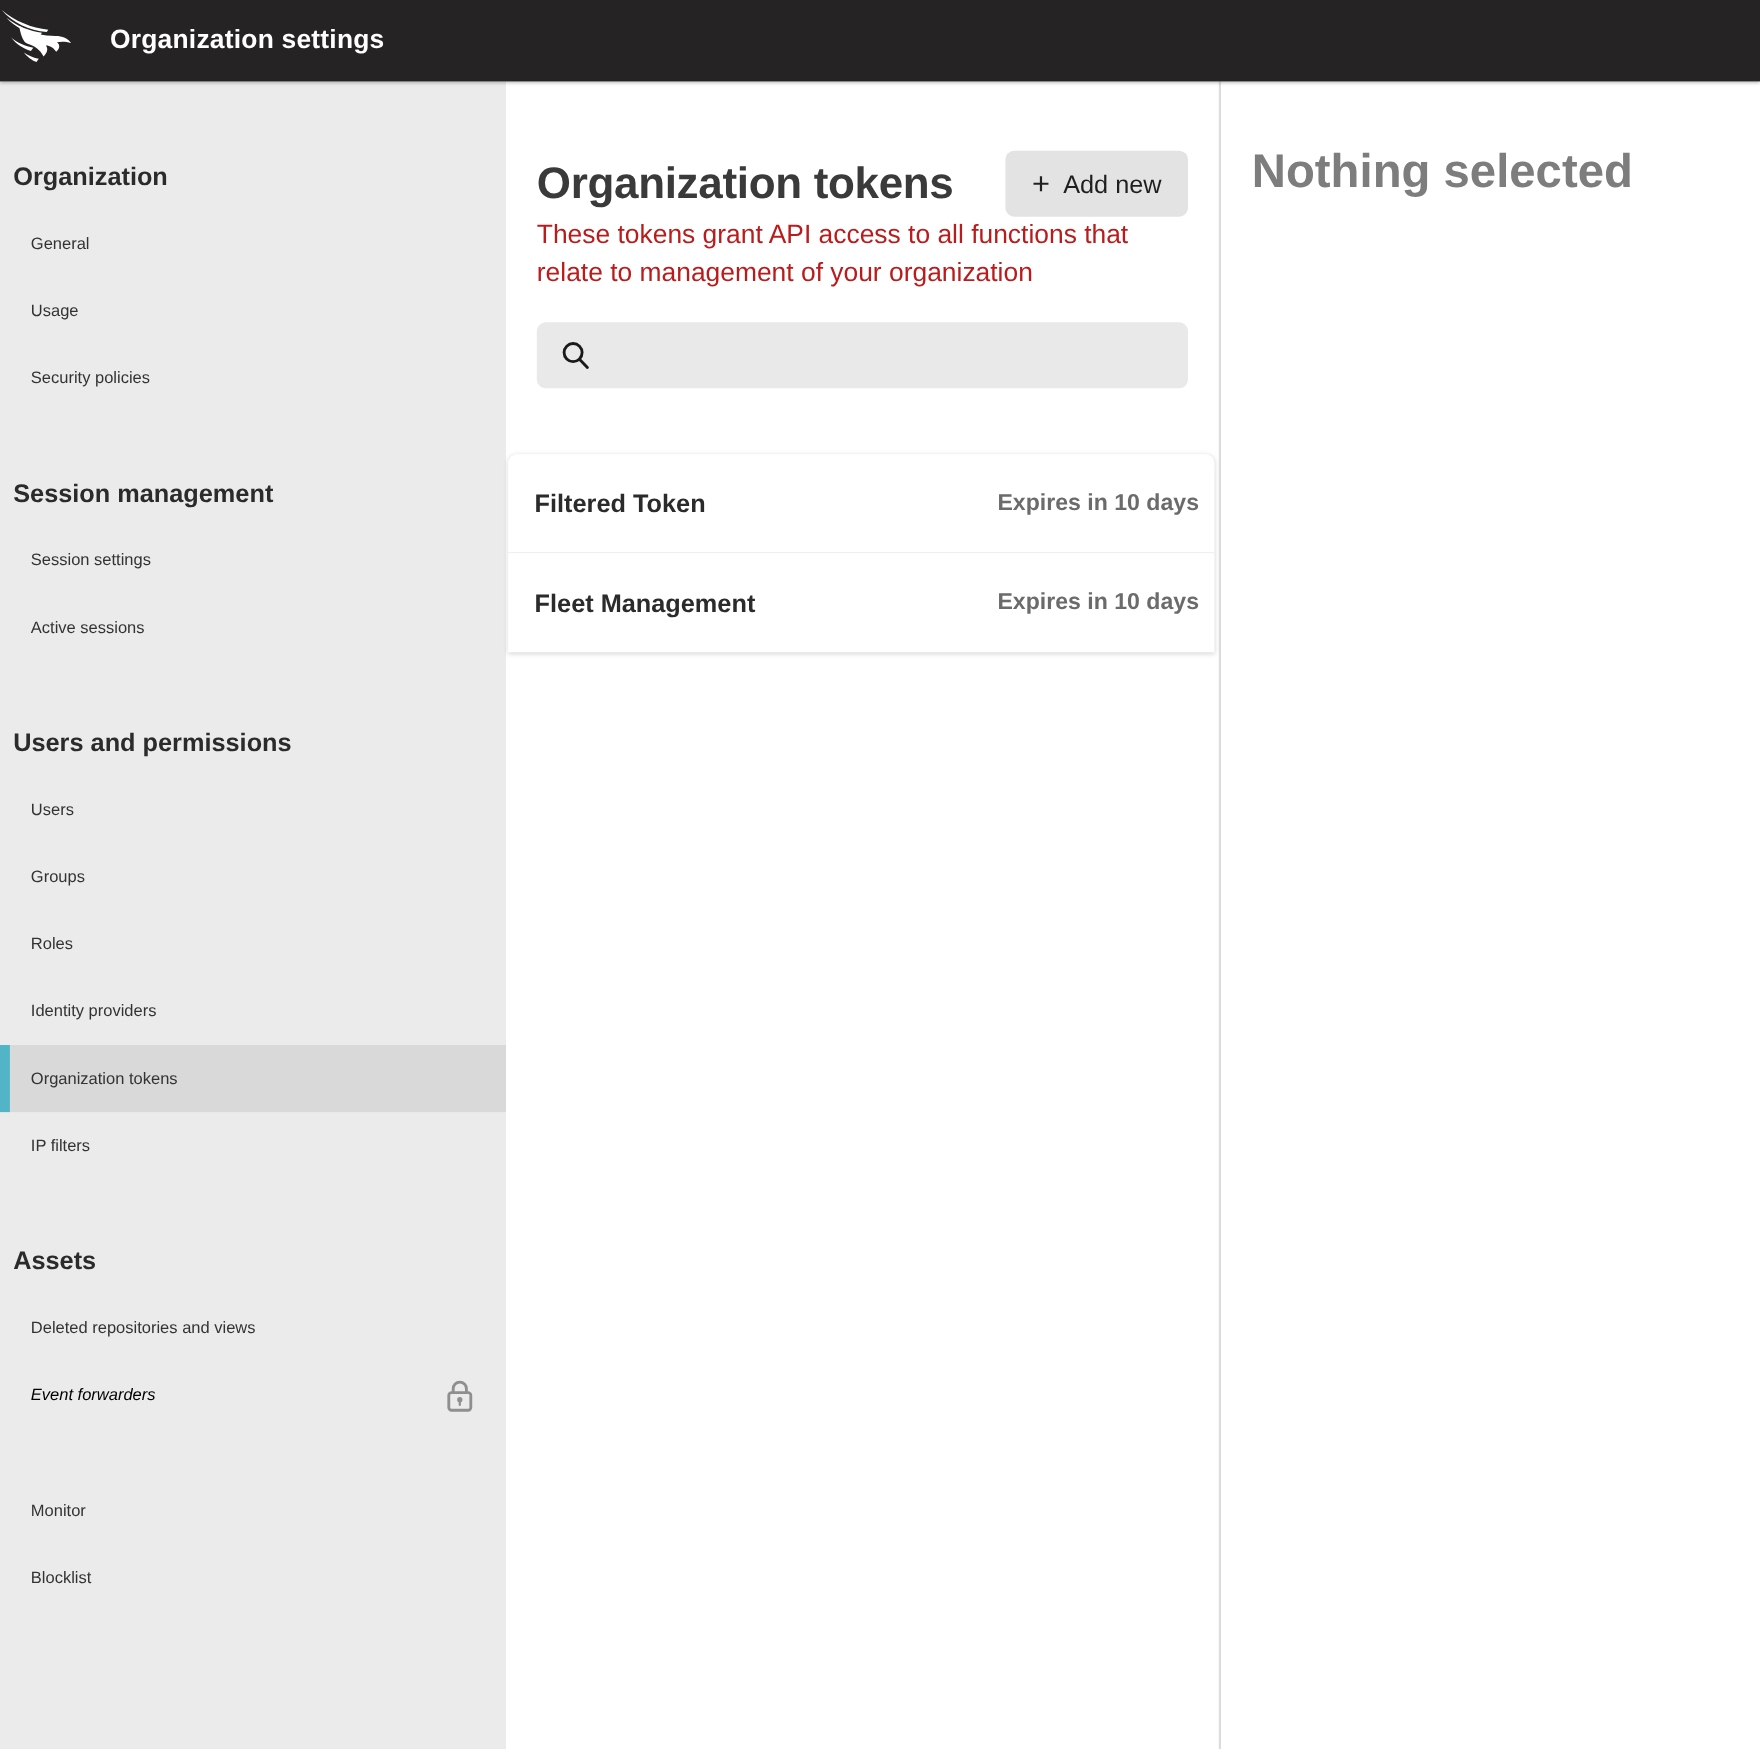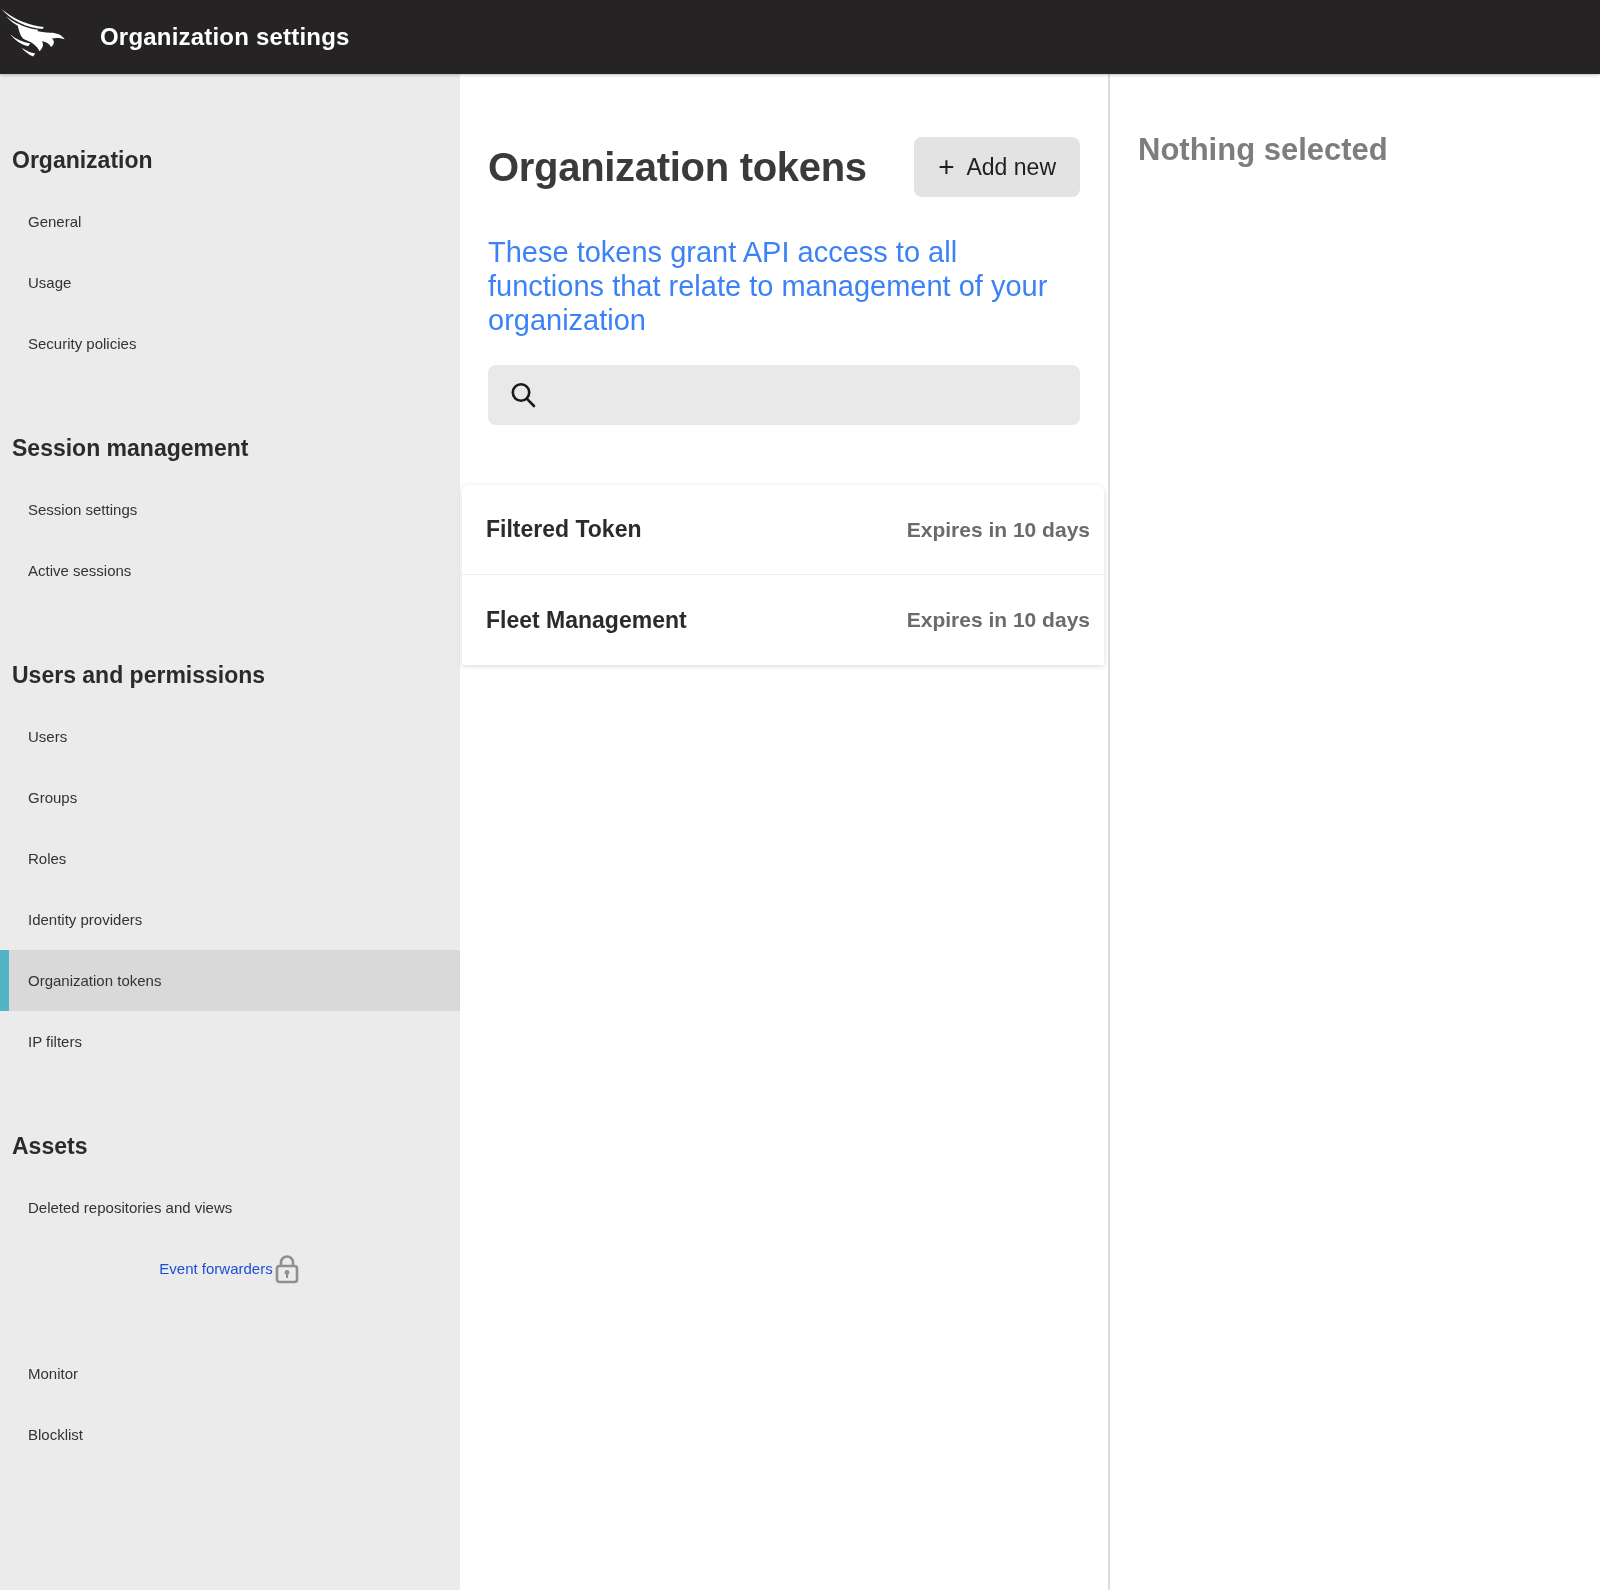--- a/index.html
+++ b/index.html
@@ -48,21 +48,21 @@
     height: 61px; display: flex; align-items: center;
     padding: 0 28px;
     font-size: 15px; color: #333333;
     cursor: pointer;
   }
   .nav-item.selected {
     background: var(--selected-bg);
     border-left: 9px solid var(--accent);
     padding-left: 19px;
   }
-  .nav-item.disabled { color: #1d4ed8; cursor: default; justify-content: center; }
+  .nav-item.disabled { color: #000000; cursor: default; justify-content: space-between; font-style: italic; }
   .nav-item .lock-icon { flex: 0 0 auto; }
 
   
   .middle {
     width: 650px; flex: 0 0 650px;
     background: #ffffff;
     border-right: 2px solid #dcdcdc;
     display: flex; flex-direction: column;
   }
   .middle-header { padding: 63px 28px 0 28px; }
@@ -73,22 +73,21 @@
   }
   .add-btn {
     height: 60px; padding: 0 24px;
     background: #e3e3e3; border: none; border-radius: 8px;
     font-family: inherit; font-size: 23px; color: #1f1f1f;
     display: flex; align-items: center; gap: 12px;
     cursor: pointer;
   }
   .add-btn .plus { font-size: 28px; font-weight: 400; line-height: 1; color: #1f1f1f; }
   .description {
-    margin-top: 38px;
-    font-size: 29px; line-height: 34px; color: #3b82f6;
+    font-size: 24px; line-height: 34px; color: #b91c1c;
     max-width: 588px;
   }
   .filter-wrap {
     margin-top: 28px; height: 60px;
     background: #e9e9e9; border-radius: 8px;
     display: flex; align-items: center;
     padding: 0 18px 0 20px;
   }
   .filter-input {
     flex: 1; height: 100%;
@@ -113,21 +112,21 @@
     border-bottom: 1px solid #ececec;
     cursor: pointer;
     font-weight: bold;
   }
   .token-row:last-child { border-bottom: none; }
   .token-name { font-size: 23px; color: #2b2b2b; }
   .token-expires { font-size: 21px; color: #6b6b6b; }
 
   
   .rightpanel { flex: 1; background: #ffffff; padding: 58px 20px 0 28px; }
-  .empty-msg { font-size: 31px; font-weight: 700; color: #7d7d7d; }
+  .empty-msg { font-size: 43px; font-weight: 700; color: #7d7d7d; }
 </style>
 </head>
 <body>
 
 <header class="topbar">
   <svg class="logo" viewBox="0 0 100 78" aria-hidden="true">
     <g fill="#ffffff">
       <path d="M2,0 C18,14 40,23 61,25 L59,28 C37,26 15,16 2,0 Z"></path>
       <path d="M8,10 C22,21 38,27 53,29 L51,32 C35,30 19,22 8,10 Z"></path>
       <path d="M24,20 C38,29 56,33 70,33 C79,33 86,36 90,42 C83,40 77,40 72,41 C76,44 76,49 71,53 C68,48 63,45 58,45 C61,49 60,54 55,59 C51,51 44,46 35,43 C29,41 26,31 24,20 Z"></path>

